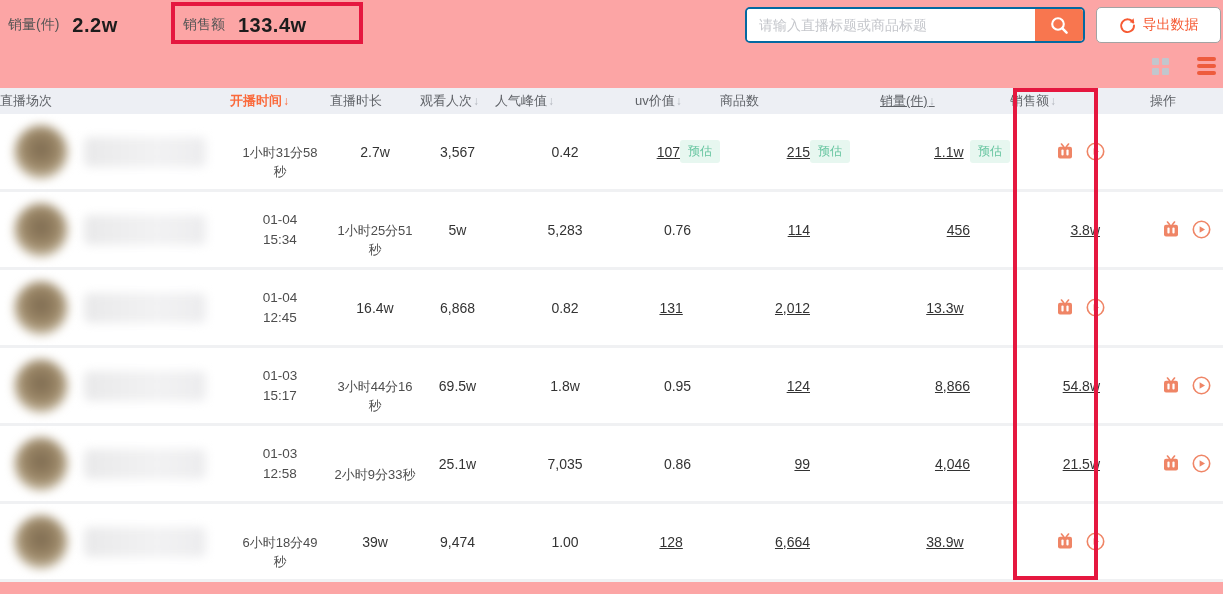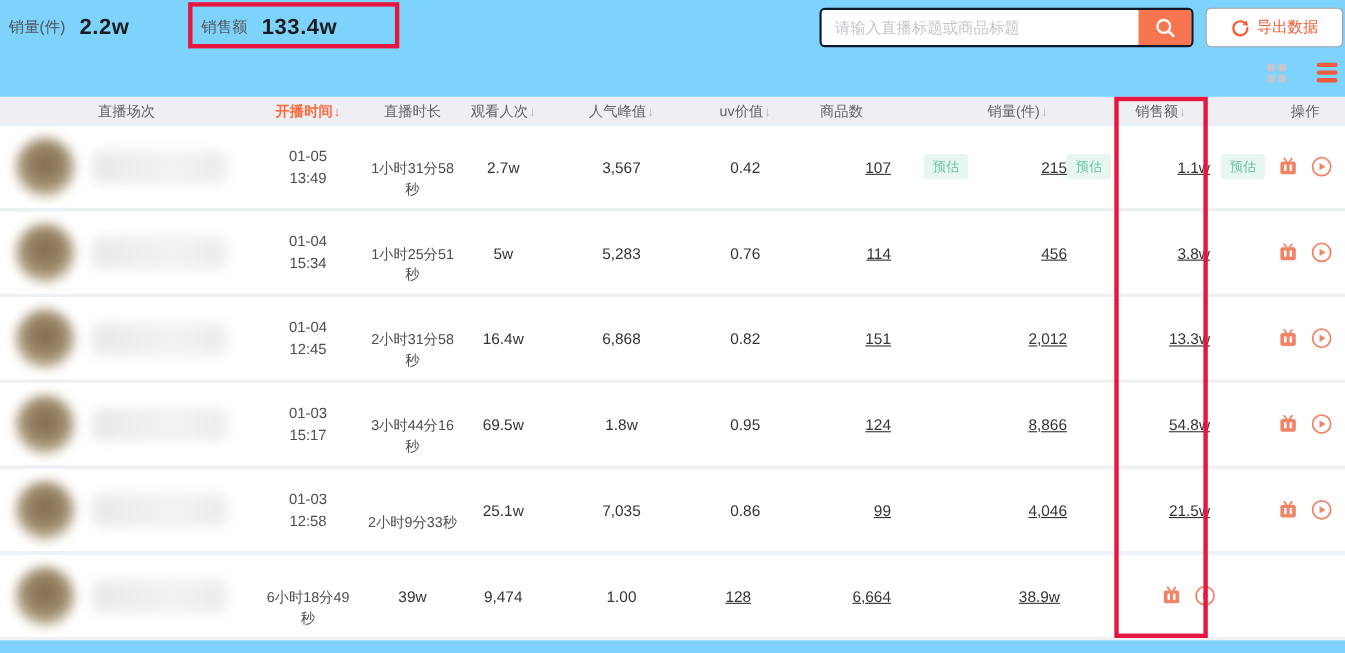--- a/index.html
+++ b/index.html
@@ -1,51 +1,51 @@
 <!DOCTYPE html>
 <html><head>
 <meta charset="utf-8">
 <style>
   * { margin:0; padding:0; box-sizing:border-box; }
   html,body { background:#fff; }
   body { font-family:"Liberation Sans","DejaVu Sans",sans-serif; color:#333; }
-  .page { position:relative; width:1223px; height:594px; background:#7dd3fc; overflow:hidden; }
+  .page { position:relative; width:1223px; height:594px; background:#fca5a5; overflow:hidden; }
 
   
   .topbar { position:absolute; top:0; left:0; width:100%; height:50px; }
   .stat { position:absolute; top:0; height:50px; display:flex; align-items:center; gap:13px; }
   .stat1 { left:8px; }
   .stat2 { left:183px; }
   .stat-label { font-size:14px; color:#555; }
   .stat-value { font-size:20px; font-weight:bold; color:#1c1c1c; letter-spacing:.5px; }
 
   .preheat { position:absolute; left:622px; top:0; height:50px; display:flex; align-items:center; gap:9px; }
   .checkbox { width:14px; height:14px; border:1px solid #d6d6d6; border-radius:2px; background:#f7f7f7; cursor:pointer; }
   .preheat-label { font-size:14px; color:#333; }
 
-  .searchbox { position:absolute; left:745px; top:7px; width:340px; height:36px; border:2px solid #0f172a; border-radius:5px; background:#fff; display:flex; overflow:hidden;gap:12px; }
+  .searchbox { position:absolute; left:745px; top:7px; width:340px; height:36px; border:2px solid #0369a1; border-radius:5px; background:#fff; display:flex; overflow:hidden;gap:12px; }
   .search-input { flex:1; border:none; outline:none; padding:0 12px; font-size:14px; color:#333; font-family:inherit; }
   .search-input::placeholder { color:#c4c6cb; }
   .search-btn { width:48px; height:100%; background:#f8764f; border:none; display:flex; align-items:center; justify-content:center; cursor:pointer; }
 
   .export-btn { position:absolute; left:1096px; top:7px; width:125px; height:36px; background:#fff; border:1px solid #a3a3a3; border-radius:5px; color:#f65a33; font-size:14px; display:flex; align-items:center; justify-content:center; gap:7px; cursor:pointer; font-family:inherit; }
 
   
   .view-toggles { position:absolute; top:54px; left:1152px; width:64px; height:24px; display:flex; align-items:center; justify-content:space-between; }
   .grid-icon { display:grid; grid-template-columns:7px 7px; grid-template-rows:7px 7px; gap:3px; cursor:pointer; }
   .grid-icon span { background:#c2c6cd; border-radius:1px; }
   .list-icon { display:flex; flex-direction:column; gap:3px; cursor:pointer; }
   .list-icon span { width:19px; height:4px; background:#ee5b3d; border-radius:2px; }
 
   
   .table { position:absolute; top:88px; left:0; width:1223px; }
   .tr, .thead { display:grid; grid-template-columns:230px 100px 90px 75px 140px 85px 160px 130px 140px 73px; align-items:center; }
   .thead { height:26px; background:#edeff4; font-size:13px; color:#5f6267; }
-  .th { text-align:center; white-space:nowrap; }
-  .th.pw70 { padding-right:70px; } .th.pw40 { padding-right:40px; } .th.pw50 { padding-right:50px; }
+  .th { text-align:left; white-space:nowrap; }
+  .th.pw70 { padding-right:70px; } .th.pw40 { padding-right:40px;text-decoration:underline; } .th.pw50 { padding-right:50px; }
   .th.active { color:#fa6a3c; font-weight:bold; }
   .arrow { font-size:12px; color:#b3b7be; margin-left:1px; }
   .th.active .arrow { color:#fa6a3c; }
 
   .tr { height:78px; background:#fff; border-bottom:3px solid #f0f1f3; }
   .td { text-align:center; font-size:14px; color:#333; }
   .session { display:flex; align-items:center; gap:16px; padding-left:14px; text-align:left; cursor:pointer; }
   .avatar { width:54px; height:54px; border-radius:50%; background:radial-gradient(circle at 50% 45%, #7d6a50 0%, #9c8868 45%, #cfc4ae 75%, #efece4 100%); filter:blur(5px); flex:0 0 auto; }
   .title-blur { width:122px; height:30px; border-radius:6px; background:linear-gradient(90deg,#e9e9ea, #f2f2f3 60%, #ececee); filter:blur(5px); }
   .date-cell { display:flex; flex-direction:column; line-height:1.45; font-size:13.5px; color:#4d4d4d; }
@@ -128,24 +128,20 @@
       <div class="th pw40"><span>销量(件)</span><span class="arrow">↓</span></div>
       <div class="th pw50"><span>销售额</span><span class="arrow">↓</span></div>
       <div class="th"><span>操作</span></div>
     </div>
 
     <div class="tr">
       <div class="td session">
         <div class="avatar"></div>
         <div class="title-blur"></div>
       </div>
-      <div class="td date-cell">
-          <span>01-05</span>
-          <span>13:49</span>
-        </div>
       <div class="td dur"><span>1小时31分58秒</span></div>
       <div class="td">2.7w</div>
       <div class="td">3,567</div>
       <div class="td">0.42</div>
       <div class="td nb">
           <span class="num">107</span>
           <span class="slot slot70">
             <span class="badge">预估</span>
           </span>
         </div>
@@ -224,26 +220,25 @@
 
     <div class="tr">
       <div class="td session">
         <div class="avatar"></div>
         <div class="title-blur"></div>
       </div>
       <div class="td date-cell">
           <span>01-04</span>
           <span>12:45</span>
         </div>
-      <div class="td dur"><span>2小时31分58秒</span></div>
       <div class="td">16.4w</div>
       <div class="td">6,868</div>
       <div class="td">0.82</div>
       <div class="td nb">
-          <span class="num">151</span>
+          <span class="num">131</span>
           <span class="slot slot70"></span>
         </div>
       <div class="td nb">
           <span class="num">2,012</span>
           <span class="slot slot40"></span>
         </div>
       <div class="td nb">
           <span class="num">13.3w</span>
           <span class="slot slot50"></span>
         </div>

